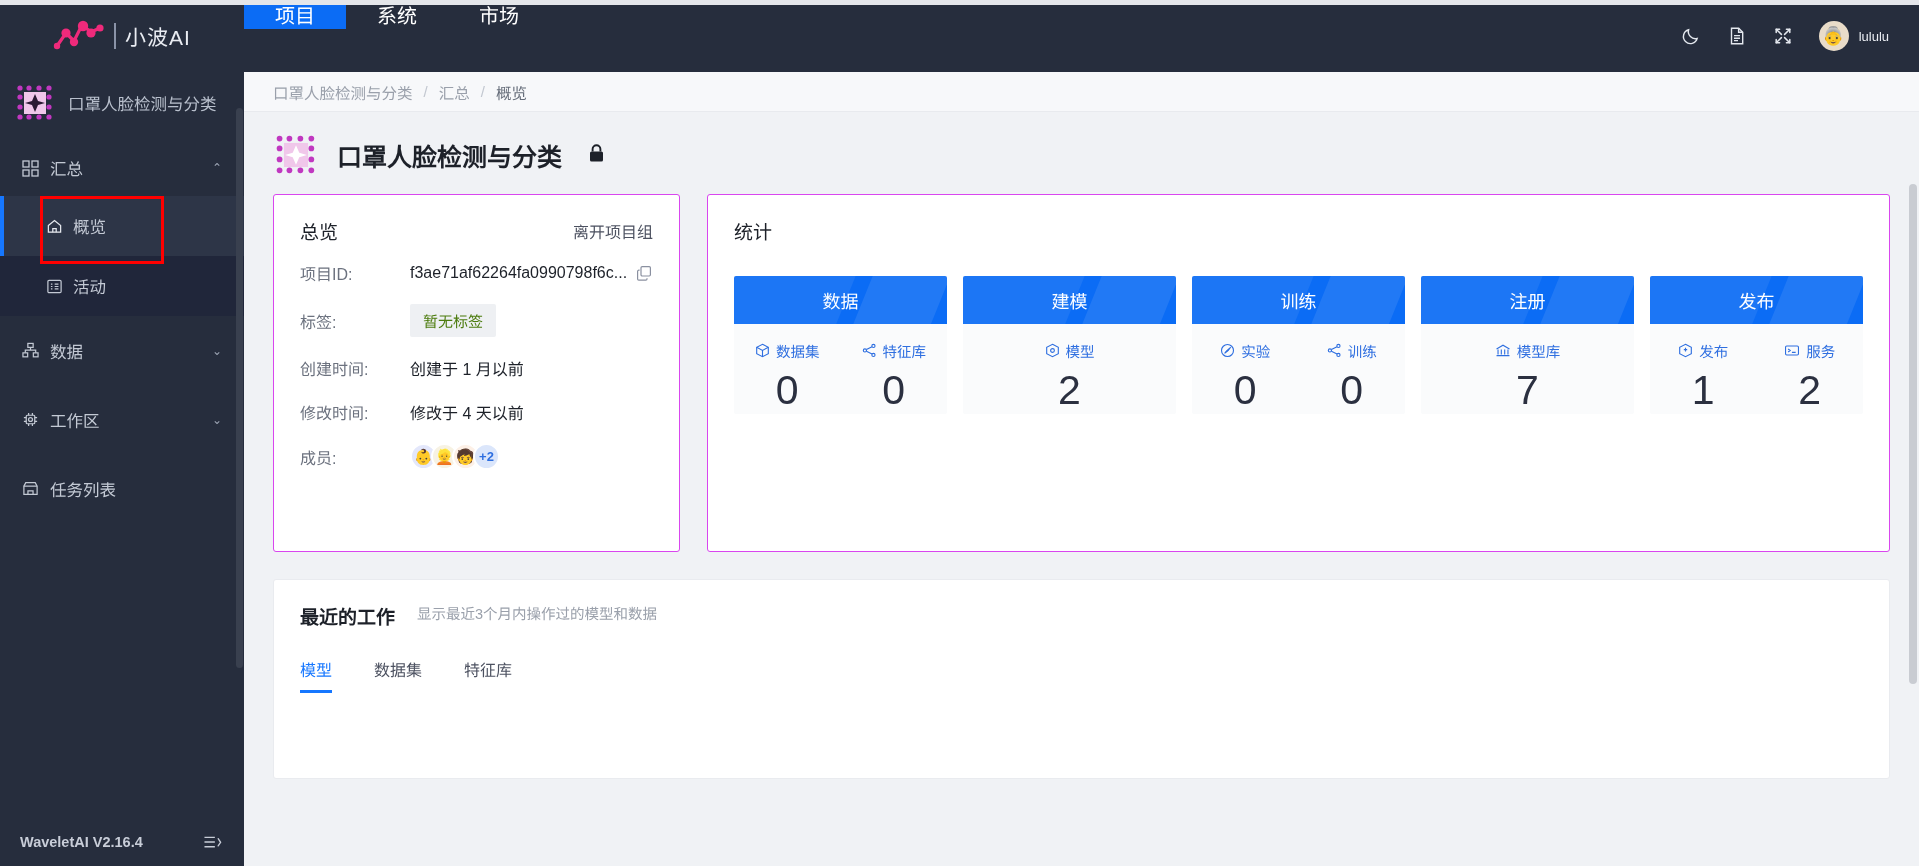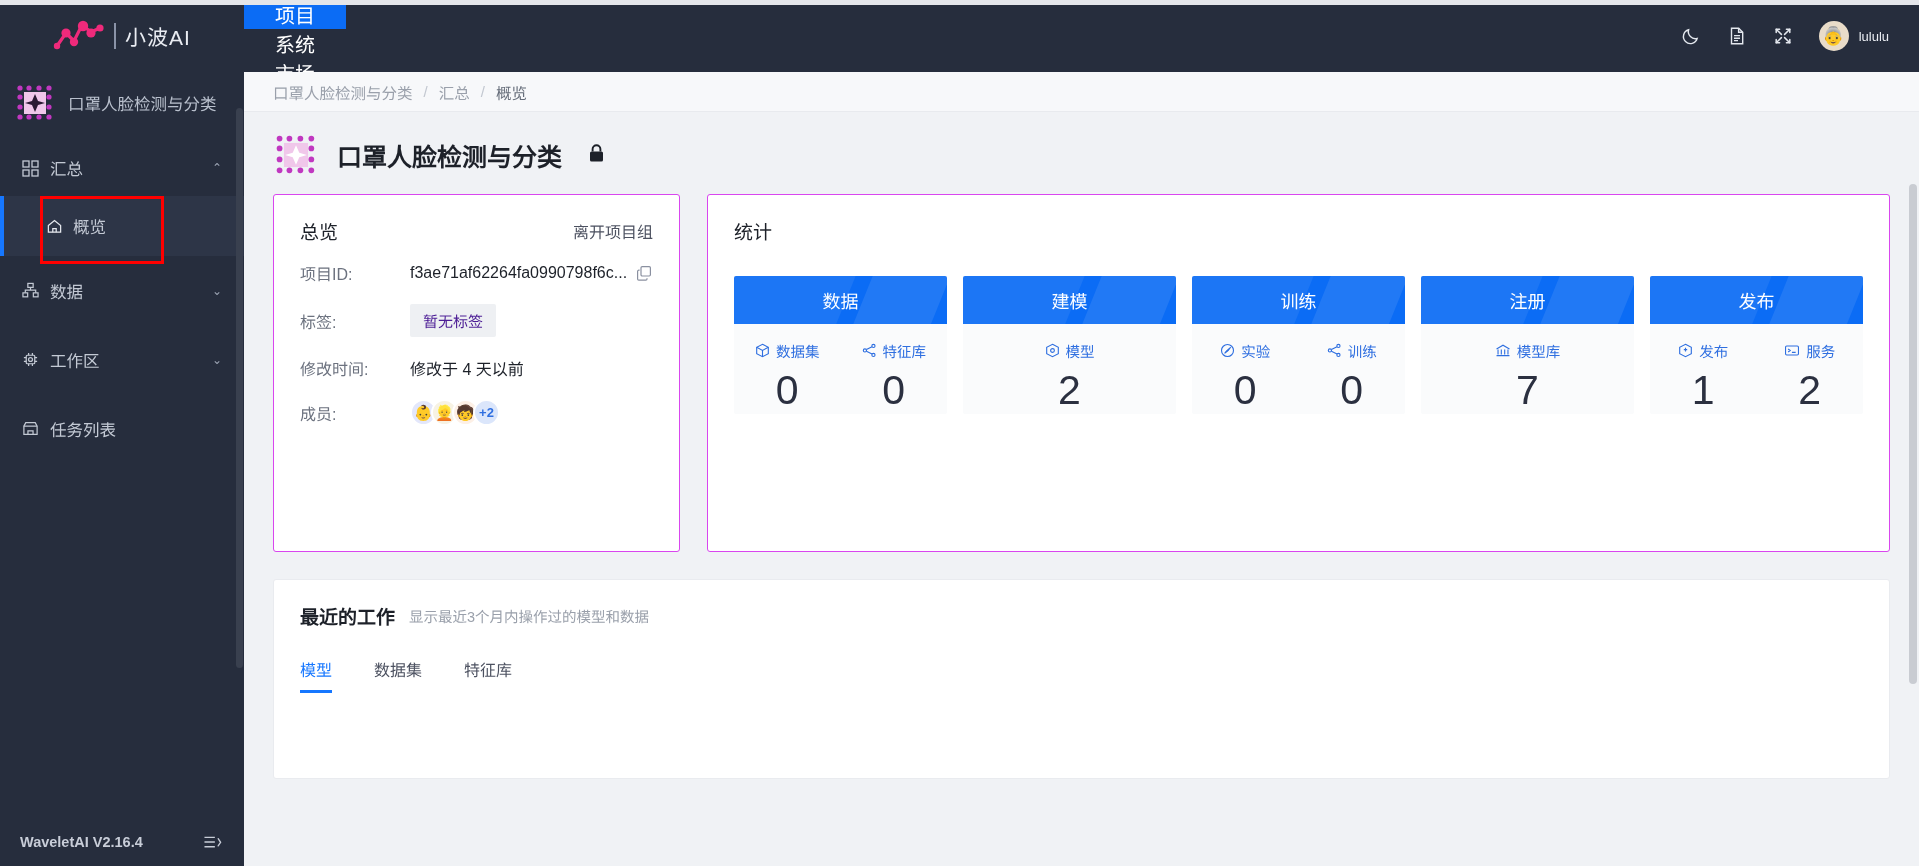--- a/index.html
+++ b/index.html
@@ -73,21 +73,21 @@
   }
 
   
   .main { flex:1 1 auto; display:flex; flex-direction:column;
           height:866px; background:#f0f2f5; min-width:0; }
 
   .topbar {
     height:72px; flex:0 0 72px; background:#262d3d; display:flex;
     align-items:stretch;
   }
-  .tabs { display:flex; align-items:flex-start;flex-direction:column; }
+  .tabs { display:flex; align-items:flex-start; }
   .tab {
     display:flex; align-items:center; justify-content:center;
     padding:0 31px; color:#fff; font-size:20px; cursor:pointer;
   }
   .tab.active { background:#0b6cf5; }
   .top-right {
     margin-left:auto; display:flex; align-items:center; gap:26px;
     padding-right:30px;
   }
   .top-icon { color:#e3e7ee; cursor:pointer; display:flex; line-height:0; }
@@ -140,21 +140,21 @@
   .kv-val { color:#1d2129; font-size:16px; display:flex;
             align-items:center; gap:9px; }
   .copy-ico { color:#8a90a0; cursor:pointer; line-height:0; }
   .eye-ico { color:#5c6170; cursor:pointer; line-height:0; }
   .qmark {
     width:16px; height:16px; border-radius:50%; background:#d9dde3;
     color:#fff; font-size:11px; display:inline-flex; align-items:center;
     justify-content:center; margin-left:4px; cursor:pointer;
   }
   .tag-empty {
-    background:#eef0f3; color:#4c1d95; font-size:15px;
+    background:#eef0f3; color:#4d7c0f; font-size:15px;
     padding:6px 13px; border-radius:2px;
   }
   .members { display:flex; align-items:center; }
   .mem {
     width:27px; height:27px; border-radius:50%; margin-left:-6px;
     display:flex; align-items:center; justify-content:center;
     font-size:15px; border:2px solid #fff; overflow:hidden;
   }
   .mem:first-child { margin-left:0; }
   .mem.more { background:#dbe6fb; color:#2f6fe0; font-size:13px;
@@ -192,21 +192,21 @@
     font-size:14.5px; white-space:nowrap;
   }
   .metric-value { font-size:41px; color:#2b3040; font-weight:300;
                   margin-top:6px; line-height:1.15; }
 
   
   .recent {
     margin-top:27px; background:#fff; border:1px solid #e9ebef;
     border-radius:3px; padding:22px 26px 0 26px; height:200px;
   }
-  .recent-head { display:flex; align-items:center; gap:14px; }
+  .recent-head { display:flex; align-items:flex-start; gap:22px; }
   .recent-title { font-size:19px; color:#1d2129; font-weight:bold; }
   .recent-sub { font-size:14.5px; color:#9aa0ab; }
   .recent-tabs { display:flex; gap:42px; margin-top:28px; }
   .rtab { font-size:16px; color:#4c5160; padding-bottom:12px;
           cursor:pointer; position:relative; }
   .rtab.active { color:#1677ff; }
   .rtab.active::after {
     content:""; position:absolute; left:0; right:0; bottom:0; height:3px;
     background:#1677ff;
   }
@@ -292,20 +292,30 @@
       <div class="sub-wrap">
         <div class="nav-sub active">
           <span style="line-height:0;">
             <svg width="17" height="17" viewBox="0 0 18 18" fill="none" stroke="#e7eaf0" stroke-width="1.3">
               <path d="M2.5 8 L9 2.6 L15.5 8 V15 H2.5 Z"></path>
               <path d="M7.2 15 V11.2 H10.8 V15"></path>
             </svg>
           </span>
           <span>概览</span>
         </div>
+        <div class="nav-sub">
+          <span style="line-height:0;">
+            <svg width="17" height="17" viewBox="0 0 18 18" fill="none" stroke="#c3c9d4" stroke-width="1.3">
+              <rect x="2" y="2.5" width="14" height="13" rx="1.2"></rect>
+              <path d="M5.2 6.4 h1.6 M5.2 9 h1.6 M5.2 11.6 h1.6"></path>
+              <path d="M9.2 6.4 h4 M9.2 9 h4 M9.2 11.6 h4"></path>
+            </svg>
+          </span>
+          <span>活动</span>
+        </div>
       </div>
 
       <div class="nav-item">
         <span style="line-height:0;">
           <svg width="17" height="17" viewBox="0 0 18 18" fill="none" stroke="#c3c9d4" stroke-width="1.3">
             <rect x="6.2" y="1.5" width="5.6" height="4.2"></rect>
             <rect x="1" y="11.5" width="5" height="4.2"></rect>
             <rect x="12" y="11.5" width="5" height="4.2"></rect>
             <path d="M9 5.7 v3 M3.5 11.5 v-2.8 h11 v2.8"></path>
           </svg>
@@ -461,20 +471,24 @@
               </span>
             </span>
           </div>
 
 
           <div class="kv">
             <span class="kv-label">标签:</span>
             <span class="tag-empty">暂无标签</span>
           </div>
 
+          <div class="kv">
+            <span class="kv-label">创建时间:</span>
+            <span class="kv-val">创建于 1 月以前</span>
+          </div>
 
           <div class="kv">
             <span class="kv-label">修改时间:</span>
             <span class="kv-val">修改于 4 天以前</span>
           </div>
 
           <div class="kv">
             <span class="kv-label">成员:</span>
             <span class="members">
               <span class="mem" style="background:#e3e7fb;">👶</span>

